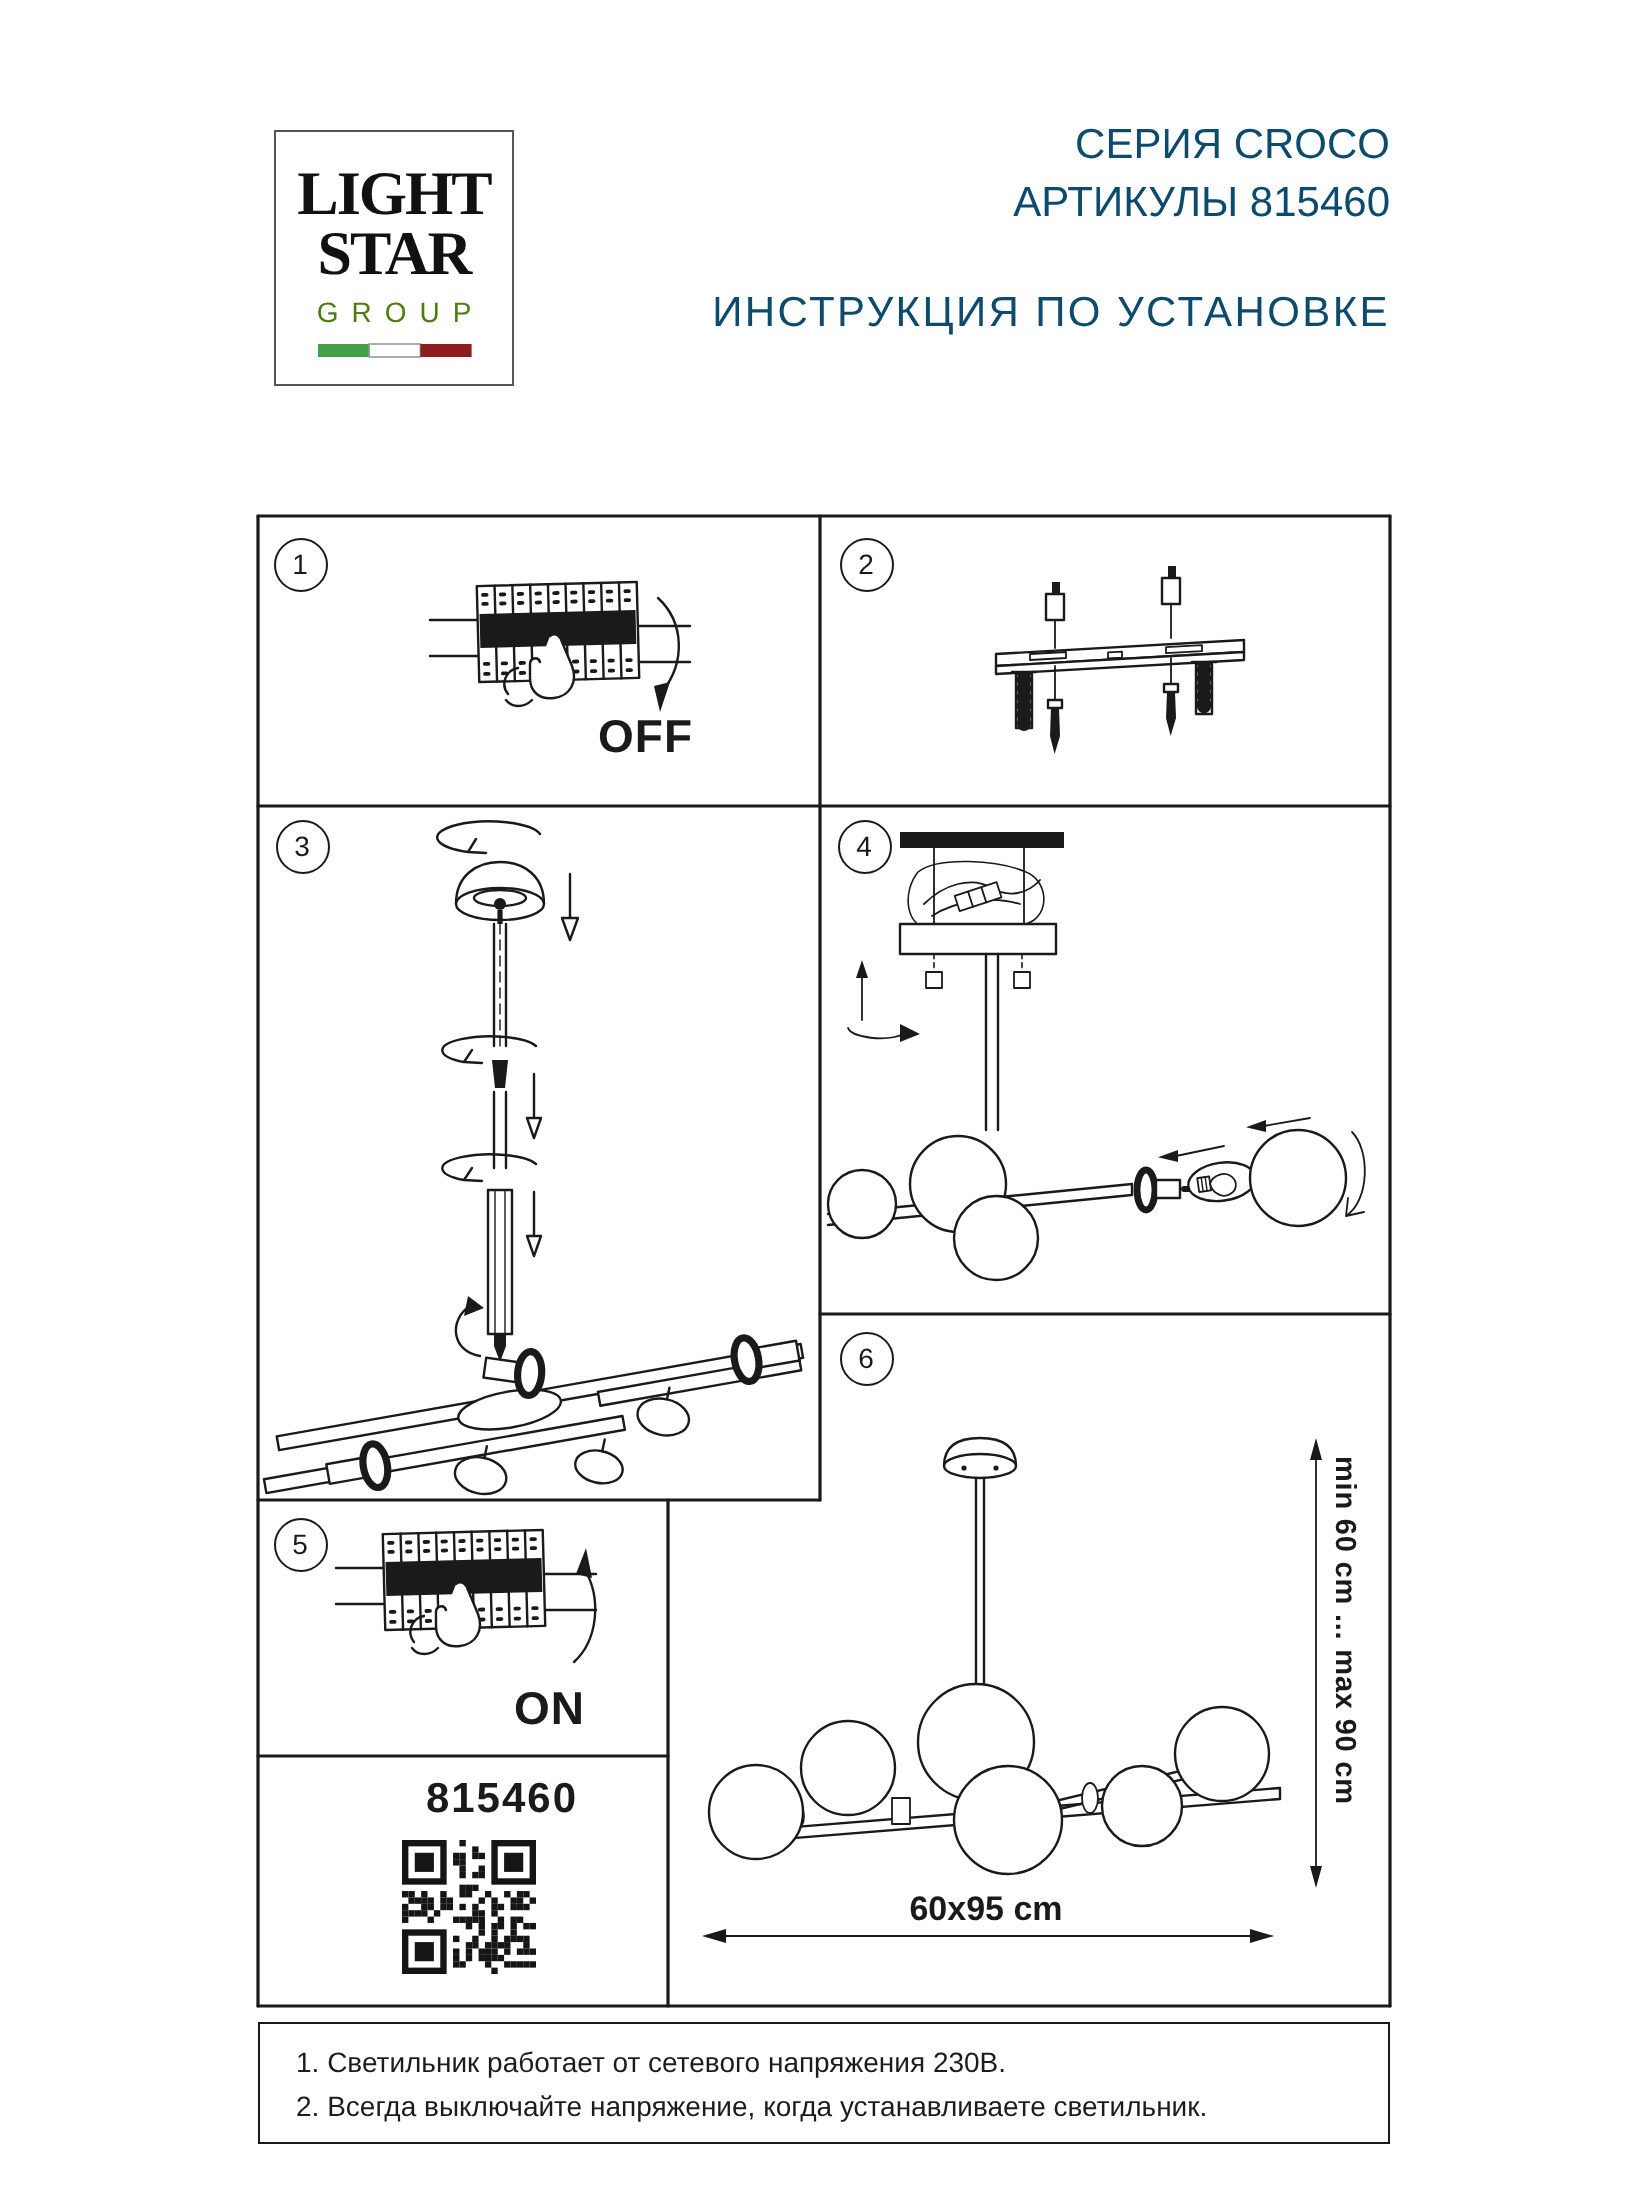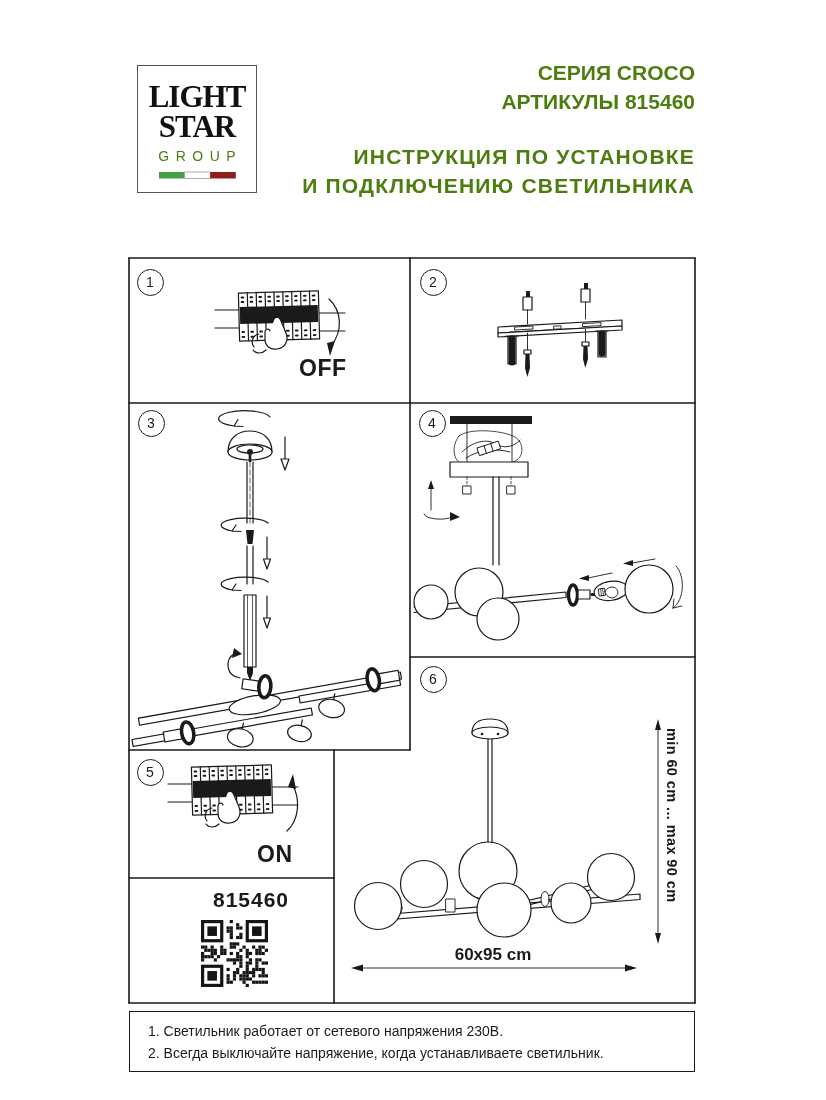--- a/index.html
+++ b/index.html
@@ -8,21 +8,21 @@
   
   .logo-box{position:absolute;left:137px;top:65px;width:120px;height:128px;
             border:1.3px solid #555;box-sizing:border-box;text-align:center;}
   .logo-word{font-family:"Liberation Serif",serif;font-weight:700;font-size:31px;
              line-height:30px;letter-spacing:-1px;color:#111;}
   .logo-word.first{margin-top:16px;}
   .logo-group{font-size:14px;letter-spacing:6.5px;margin-right:-6.5px;color:#4d7c0f;
               margin-top:6px;font-weight:400;}
   .logo-flag{display:block;margin:7px auto 0 auto;}
   .titles{position:absolute;right:131px;top:58px;width:460px;text-align:right;}
-  .t-line{font-size:21px;font-weight:700;line-height:29px;letter-spacing:0px;color:#4d7c0f;}
+  .t-line{font-size:21px;font-weight:400;line-height:29px;letter-spacing:0px;color:#0c4a6e;}
   .t-line.t-sp{letter-spacing:1.2px;}
   .t-gap{height:26px;}
   
   .diagram{position:absolute;left:0;top:0;}
   
   .num{position:absolute;width:27px;height:27px;border:1.3px solid #1a1a1a;border-radius:50%;
        box-sizing:border-box;display:flex;align-items:center;justify-content:center;
        font-size:14px;font-weight:500;background:#fff;}
   .switch-label{position:absolute;font-size:23px;font-weight:700;letter-spacing:0.5px;}
   .article-label{position:absolute;left:184px;top:888px;width:134px;text-align:center;
@@ -50,21 +50,20 @@
       <rect x="25.6" y="1" width="25.6" height="6.5" fill="#ffffff" stroke="#9a9a9a" stroke-width="0.8"></rect>
       <rect x="51.2" y="1" width="25.6" height="6.5" fill="#8e1d1d"></rect>
     </svg>
   </div>
 
   <div class="titles">
     <div class="t-line">СЕРИЯ CROCO</div>
     <div class="t-line">АРТИКУЛЫ 815460</div>
     <div class="t-gap"></div>
     <div class="t-line t-sp">ИНСТРУКЦИЯ ПО УСТАНОВКЕ</div>
-    <div class="t-line t-sp">И ПОДКЛЮЧЕНИЮ СВЕТИЛЬНИКА</div>
   </div>
 
   <svg class="diagram" width="826" height="1100" viewBox="0 0 826 1100" fill="none" stroke="#1a1a1a" stroke-width="1.2" stroke-linecap="round" stroke-linejoin="round">
     <defs>
       <g id="breaker-def">
         <path d="M0,18 H24 M0,36 H24 M104,21 H130 M104,39 H130"></path>
         <g transform="rotate(-1.5 64 24)">
           <rect x="24" y="0" width="80" height="48" fill="#fff"></rect>
           <path d="M32.9,0 V48 M41.8,0 V48 M50.7,0 V48 M59.6,0 V48 M68.4,0 V48 M77.3,0 V48 M86.2,0 V48 M95.1,0 V48"></path>
           <path d="M27,4.5 H101" stroke-width="1.9" stroke-dasharray="1.8 7.1"></path>

